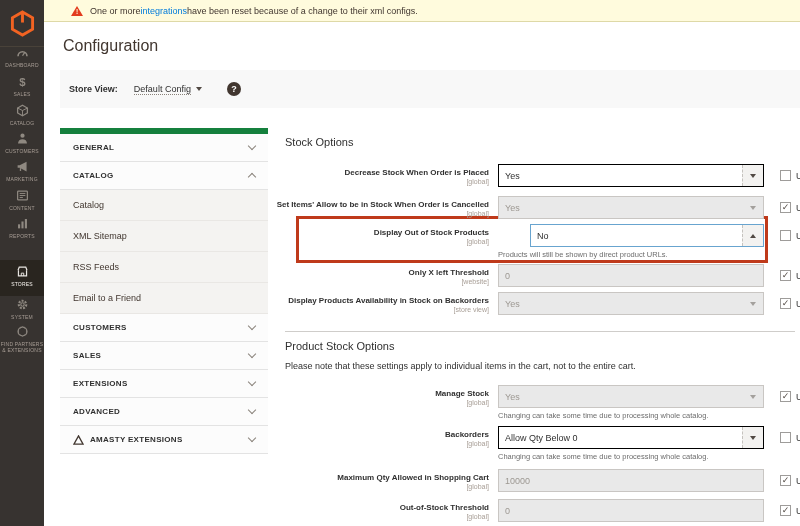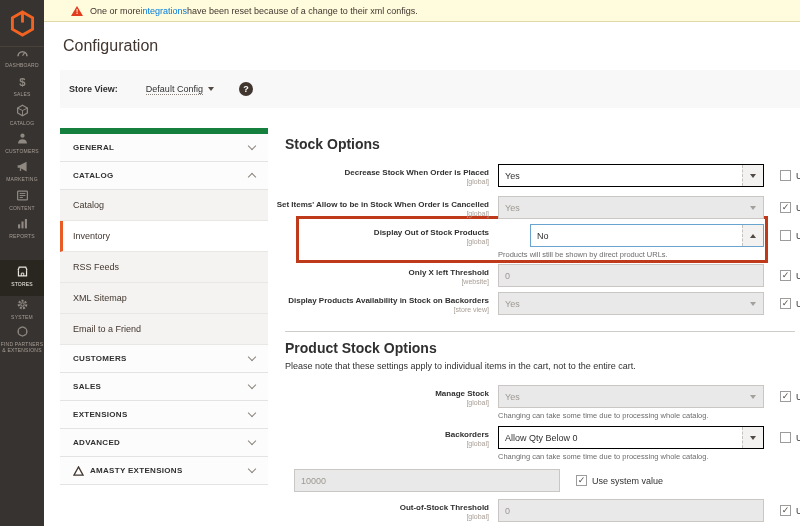--- a/index.html
+++ b/index.html
@@ -22,38 +22,38 @@
   .warn-wrap { position:relative; width:12px; height:10px; margin-right:7px; }
   .warn-tri { position:absolute; left:0; top:0; width:0; height:0;
               border-left:6px solid transparent; border-right:6px solid transparent; border-bottom:10px solid #e23b1e; }
   .warn-bang { position:absolute; left:0; top:2.5px; width:12px; text-align:center; font-size:6.5px; font-weight:bold; color:#fffbdd; z-index:1; }
   .notif a { color:#007bdb; text-decoration:none; cursor:pointer; }
   
   .page-title { position:absolute; left:63px; top:37px; font-size:16px; font-weight:400; color:#41362f; }
   .store-bar { position:absolute; left:60px; top:70px; right:0; height:38px; background:#f8f8f8;
                display:flex; align-items:center; padding-left:9px; font-size:9px; }
   .sv-label { font-weight:bold; color:#303030; }
-  .sv-value { margin-left:28px; color:#303030; border-bottom:1px dotted #8a837b; cursor:pointer;text-align:right; }
+  .sv-value { margin-left:16px; color:#303030; border-bottom:1px dotted #8a837b; cursor:pointer;text-align:right; }
   .caret { display:inline-block; width:0; height:0; border-left:3.5px solid transparent; border-right:3.5px solid transparent;
            border-top:4px solid #514943; margin-left:5px; cursor:pointer; }
   .help { width:14px; height:14px; border-radius:50%; background:#41362f; color:#fff; font-size:9px; font-weight:bold;
           display:flex; align-items:center; justify-content:center; margin-left:25px; cursor:pointer; }
   
   .cfg-menu { position:absolute; left:60px; top:128px; width:208px; border-top:6px solid #15803d; background:#fca5a5; }
   .menu-section { height:28px; border-bottom:1px solid #e3e3e3; display:flex; align-items:center; justify-content:space-between;
                   padding:0 13px; cursor:pointer; background:#fcfcfc; }
   .menu-section .t { font-size:8px; font-weight:bold; letter-spacing:.3px; color:#303030; display:flex; align-items:center; gap:6px; }
   .chev { width:6px; height:6px; border-right:1.5px solid #8a837b; border-bottom:1.5px solid #8a837b;
           transform:rotate(45deg); margin-top:-3px; }
   .chev.up { transform:rotate(-135deg); margin-top:3px; }
   .menu-sub-item { height:31px; display:flex; align-items:center; padding-left:13px; font-size:9px; color:#41362f;
                    background:#f4f3f1; border-bottom:1px solid #e9e7e4; cursor:pointer; }
   .menu-sub-item.selected { background:#fff; border-left:3px solid #e85b27; padding-left:10px; }
   
-  .sec-title { position:absolute; left:285px; font-size:14px; font-weight:bold; color:#303030; }
+  .sec-title { position:absolute; left:285px; font-size:11px; font-weight:normal; color:#303030; }
   .pso-note { position:absolute; left:285px; top:361px; font-size:9px; color:#303030; }
   .divider { position:absolute; left:285px; right:5px; top:331px; border-top:1px solid #cfcdca; }
   .hl-box { position:absolute; left:296px; top:216px; width:472px; height:47px; border:3px solid #bf3a1b; z-index:2; pointer-events:none; }
   .frow { position:absolute; left:285px; display:flex; align-items:flex-start; z-index:3; }
   .fl { width:204px; display:flex; flex-direction:column; align-items:flex-end; padding-top:4px; }
   .fl .lbl { font-size:8px; font-weight:bold; color:#303030; white-space:nowrap; }
   .fl .scope { font-size:7px; color:#a79d95; margin-top:1px; }
   .fc { margin-left:9px; width:266px; }
   .sel { position:relative; height:23px; border:1px solid #000000; background:#fff; display:flex; align-items:center;
          padding-left:6px; font-size:9px; color:#303030; cursor:pointer; }
@@ -211,28 +211,25 @@
     <span class="t">GENERAL</span>
     <span class="chev"></span>
   </div>
   <div class="menu-section">
     <span class="t">CATALOG</span>
     <span class="chev up"></span>
   </div>
   <div class="menu-sub-item">
     <span>Catalog</span>
   </div>
-  <div class="menu-sub-item selected">
-    <span>Inventory</span>
+  <div class="menu-sub-item">
+    <span>XML Sitemap</span>
   </div>
   <div class="menu-sub-item">
     <span>RSS Feeds</span>
-  </div>
-  <div class="menu-sub-item">
-    <span>XML Sitemap</span>
   </div>
   <div class="menu-sub-item">
     <span>Email to a Friend</span>
   </div>
   <div class="menu-section">
     <span class="t">CUSTOMERS</span>
     <span class="chev"></span>
   </div>
   <div class="menu-section">
     <span class="t">SALES</span>
@@ -390,20 +387,24 @@
     </div>
     <div class="fnote">Changing can take some time due to processing whole catalog.</div>
   </div>
   <div class="fuse">
     <span class="cb"></span>
     <span class="cb-label">Use system value</span>
   </div>
 </div>
 
 <div class="frow" style="top:469px">
+  <div class="fl">
+    <span class="lbl">Maximum Qty Allowed in Shopping Cart</span>
+    <span class="scope">[global]</span>
+  </div>
   <div class="fc">
     <input class="txt" disabled="" value="10000" style="">
   </div>
   <div class="fuse">
     <span class="cb checked"></span>
     <span class="cb-label">Use system value</span>
   </div>
 </div>
 
 <div class="frow" style="top:499px">

